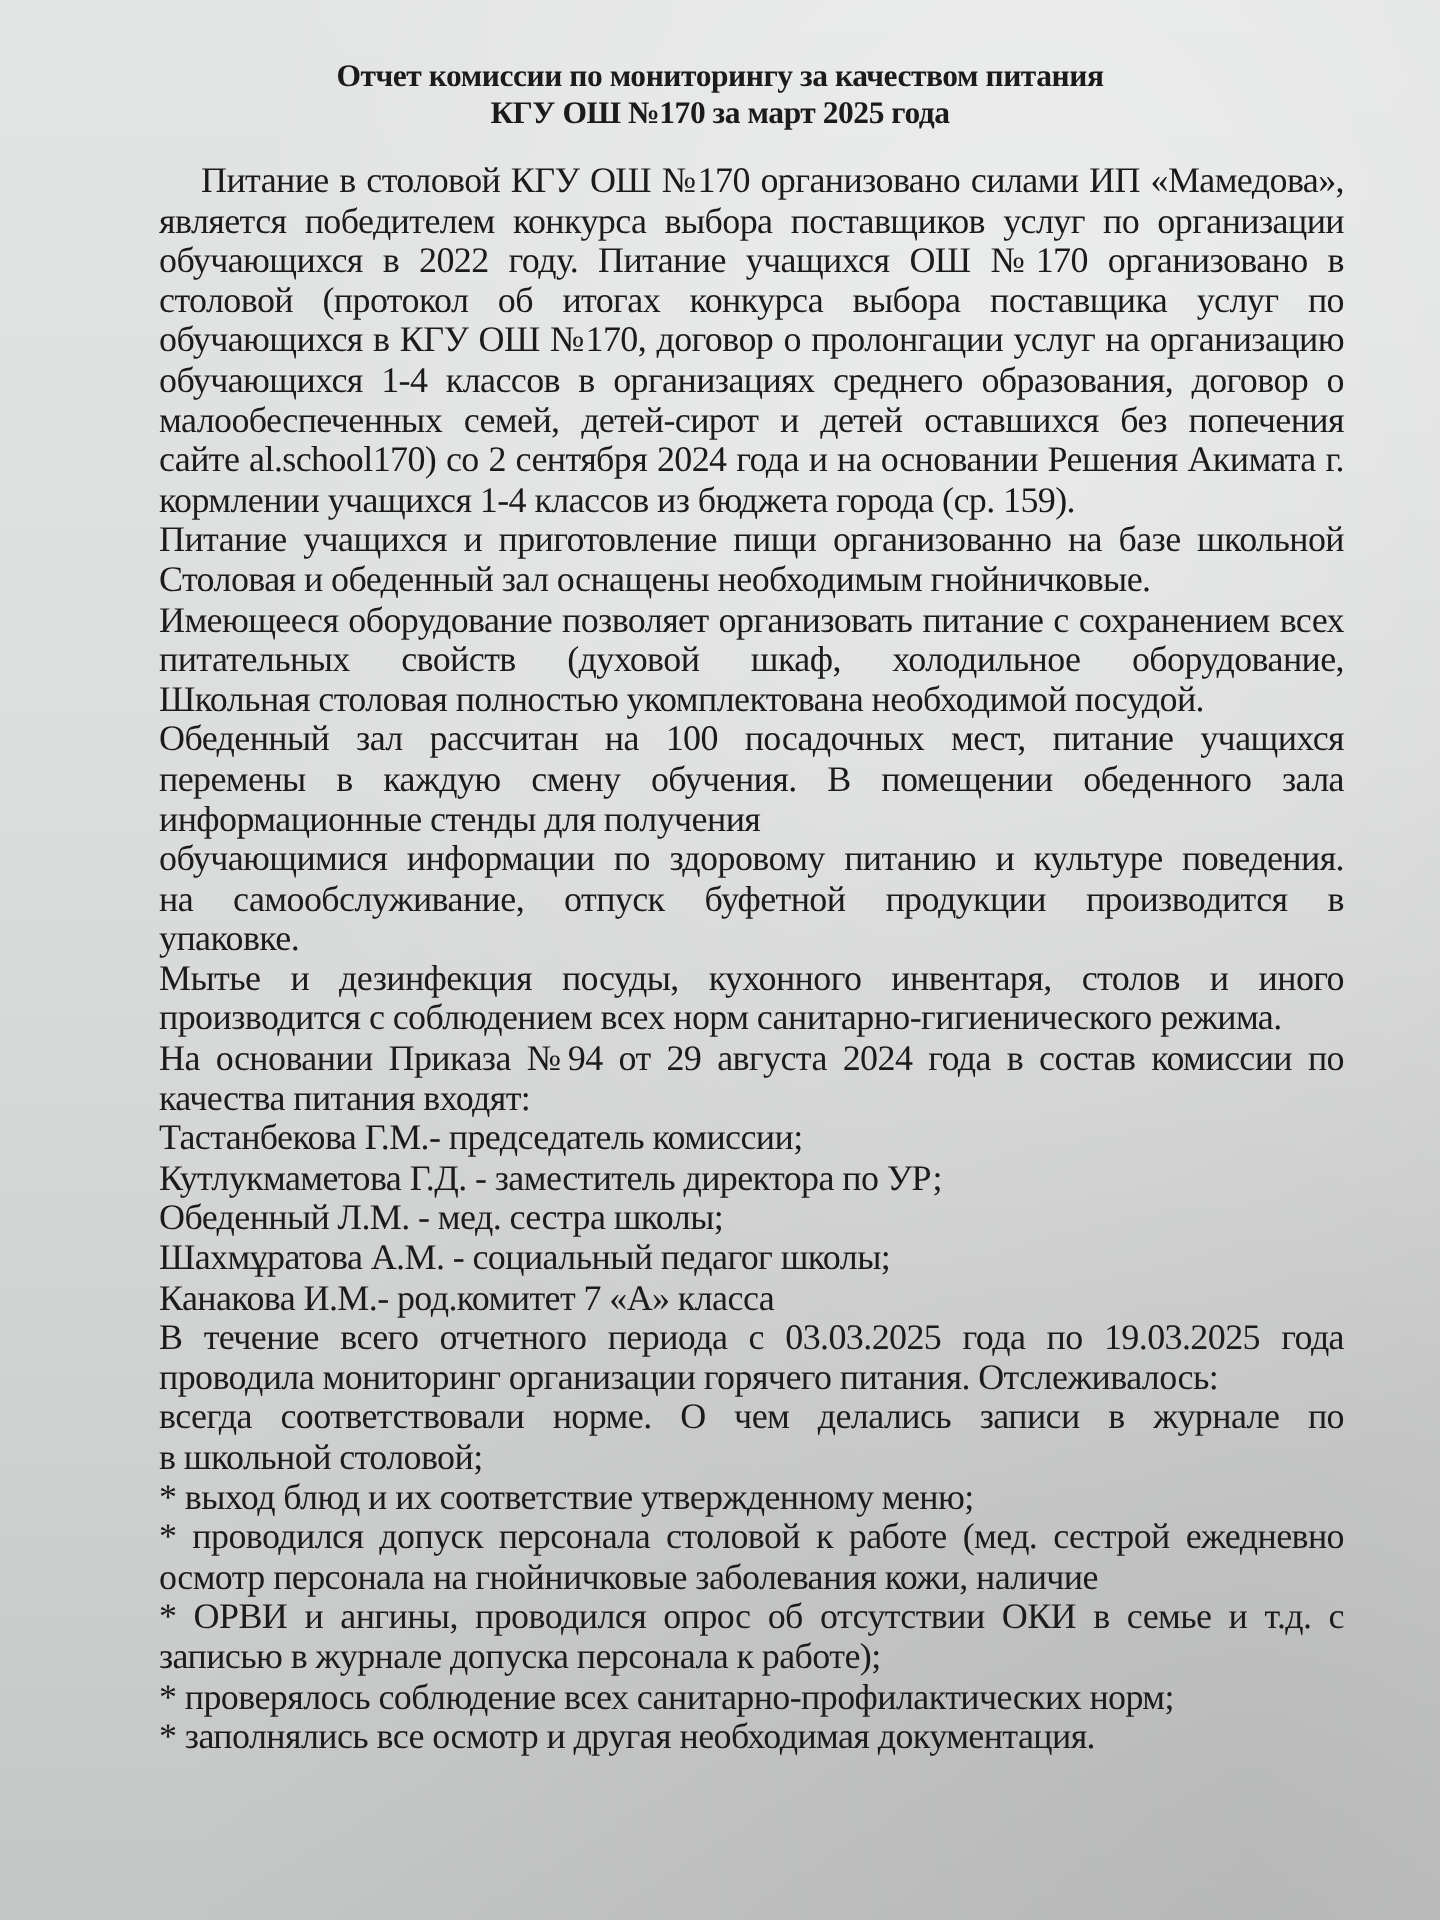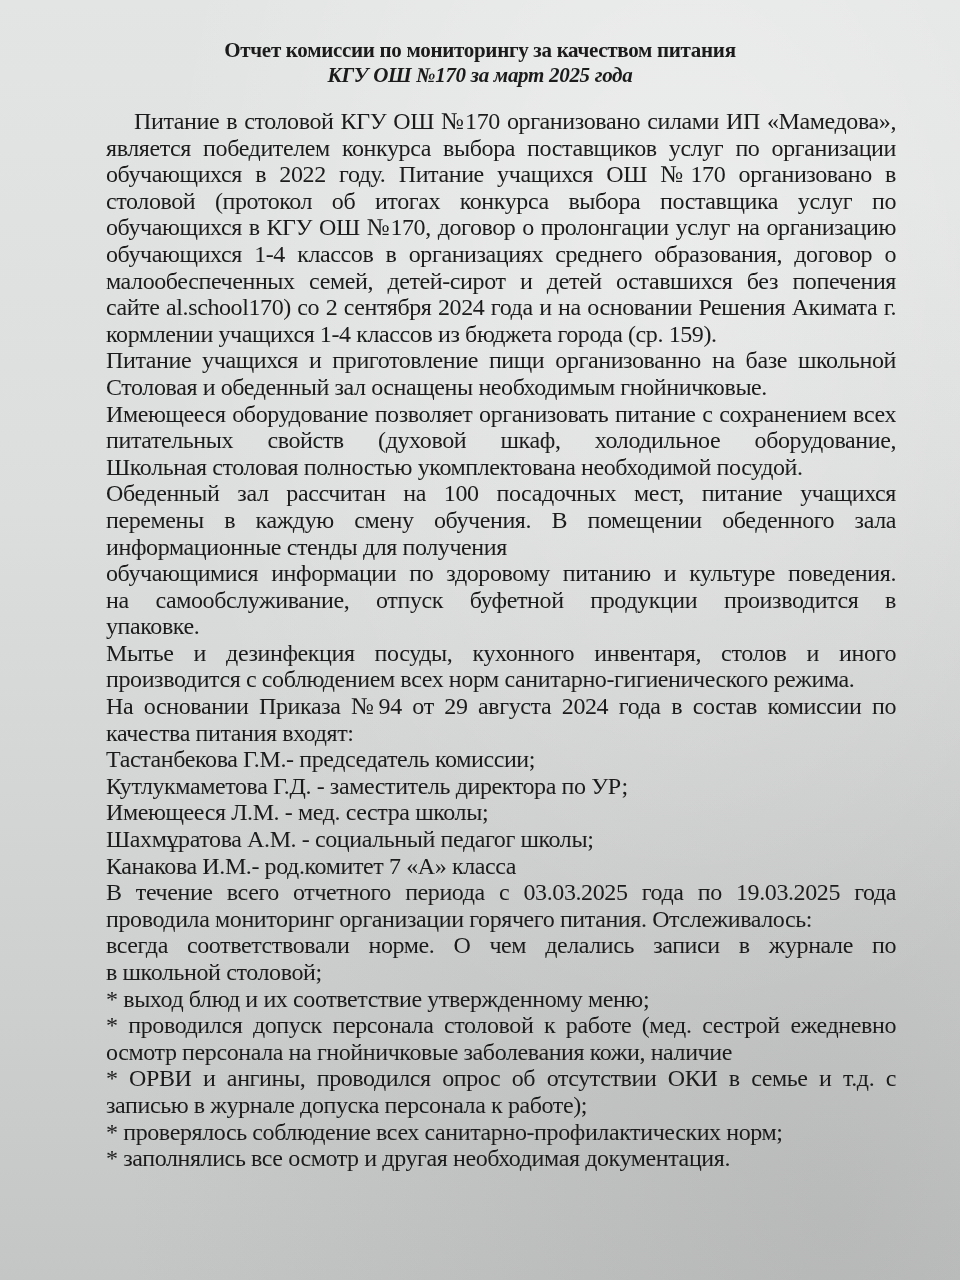--- a/index.html
+++ b/index.html
@@ -30,21 +30,21 @@
       position: absolute;
       left: 0;
       width: 960px;
       text-align: center;
       font-weight: bold;
       font-size: 21px;
       line-height: 26px;
       letter-spacing: -0.3px;
     }
     .title-line-1 { top: 37px; }
-    .title-line-2 { top: 62px; font-style: italic; }
+    .title-line-2 { top: 62px; }
 
     .body-text {
       position: absolute;
       left: 106px;
       top: 108px;
       width: 790px;
       font-size: 24px;
       line-height: 26.6px;
       letter-spacing: -0.4px;
     }
@@ -88,21 +88,21 @@
       <span class="line">информационные стенды для получения</span>
       <span class="line justify">обучающимися информации по здоровому питанию и культуре поведения. Введен запрет</span>
       <span class="line justify">на самообслуживание, отпуск буфетной продукции производится в индивидуальной</span>
       <span class="line">упаковке.</span>
       <span class="line justify">Мытье и дезинфекция посуды, кухонного инвентаря, столов и иного оборудования</span>
       <span class="line">производится с соблюдением всех норм санитарно-гигиенического режима.</span>
       <span class="line justify">На основании Приказа №94 от 29 августа 2024 года в состав комиссии по мониторингу</span>
       <span class="line">качества питания входят:</span>
       <span class="line">Тастанбекова Г.М.- председатель комиссии;</span>
       <span class="line">Кутлукмаметова Г.Д. - заместитель директора по УР;</span>
-      <span class="line">Имеющееся Л.М. - мед. сестра школы;</span>
+      <span class="line">Обеденный Л.М. - мед. сестра школы;</span>
       <span class="line">Шахмұратова А.М. - социальный педагог школы;</span>
       <span class="line">Канакова И.М.- род.комитет 7 «А» класса</span>
       <span class="line justify">В течение всего отчетного периода с 03.03.2025 года по 19.03.2025 года комиссия</span>
       <span class="line">проводила мониторинг организации горячего питания. Отслеживалось:</span>
       <span class="line justify">всегда соответствовали норме. О чем делались записи в журнале по мониторингу питания</span>
       <span class="line">в школьной столовой;</span>
       <span class="line">* выход блюд и их соответствие утвержденному меню;</span>
       <span class="line justify">* проводился допуск персонала столовой к работе (мед. сестрой ежедневно проводился</span>
       <span class="line">осмотр персонала на гнойничковые заболевания кожи, наличие</span>
       <span class="line justify">* ОРВИ и ангины, проводился опрос об отсутствии ОКИ в семье и т.д. с соответствующей</span>

